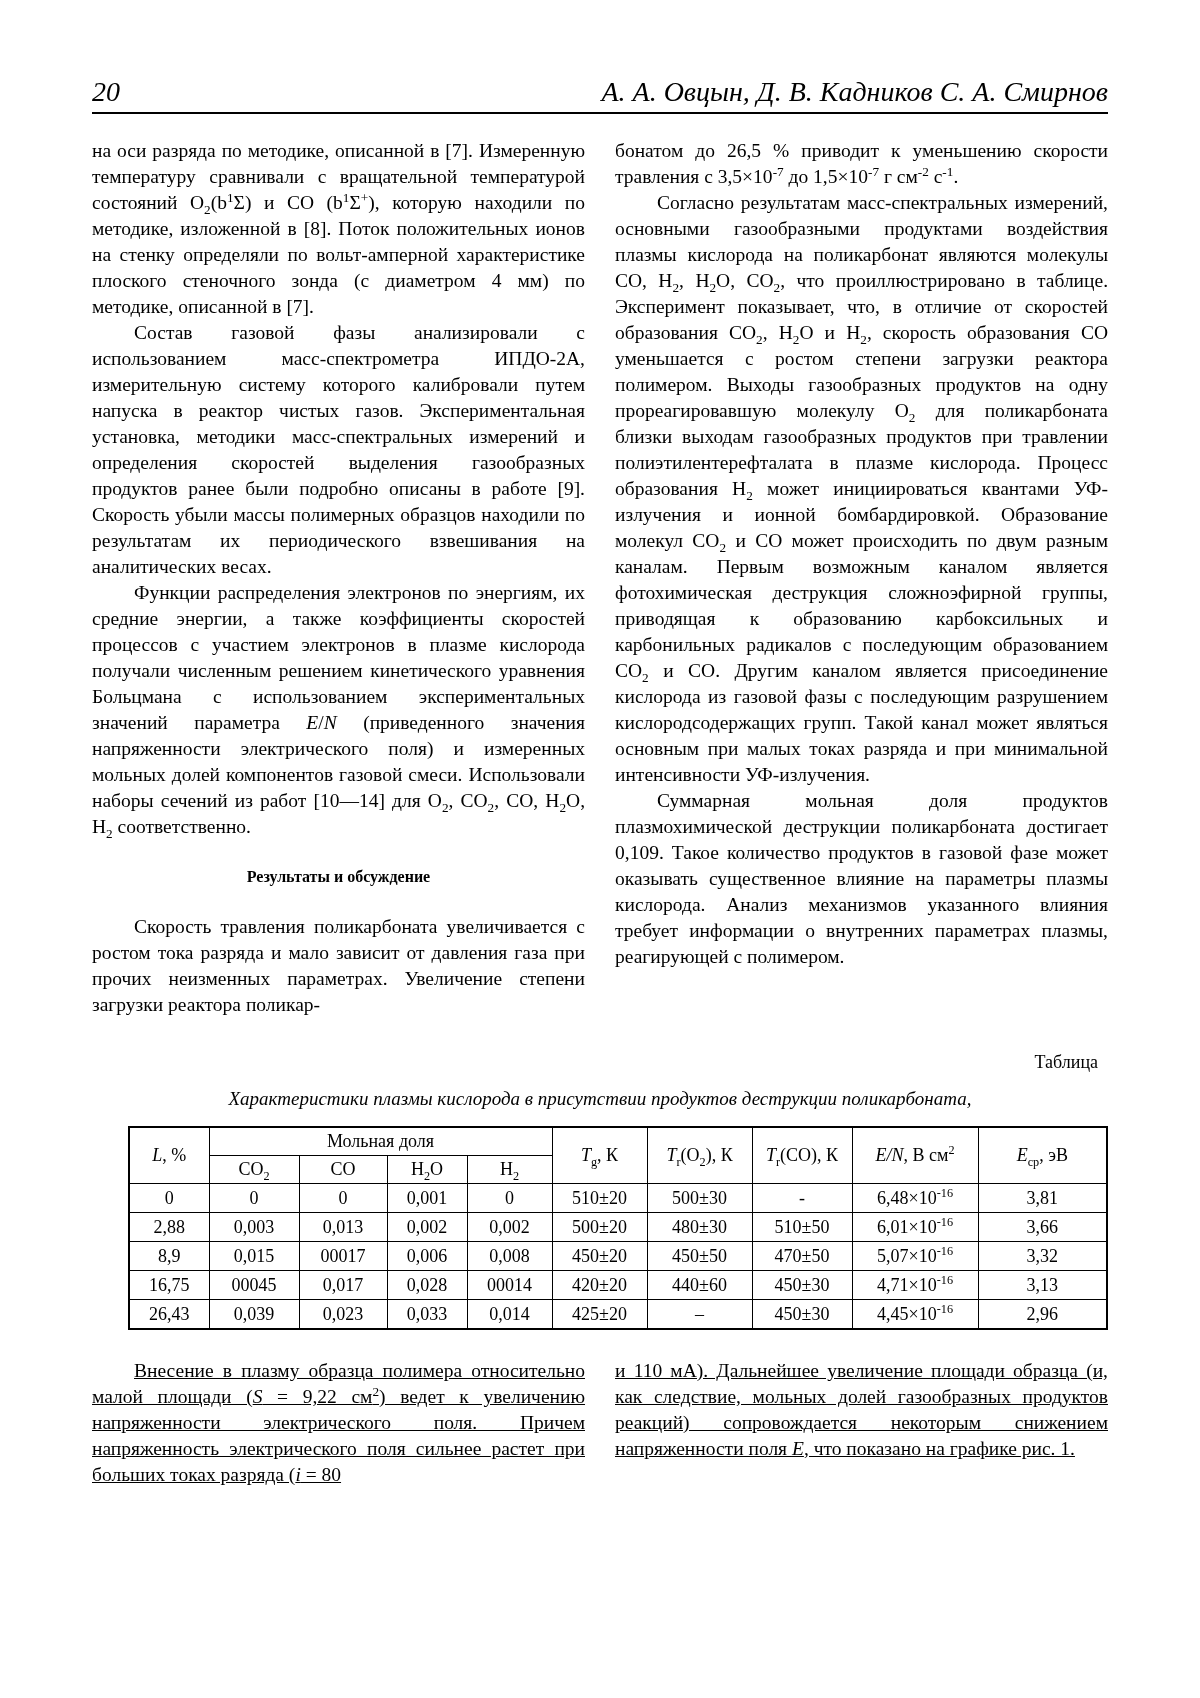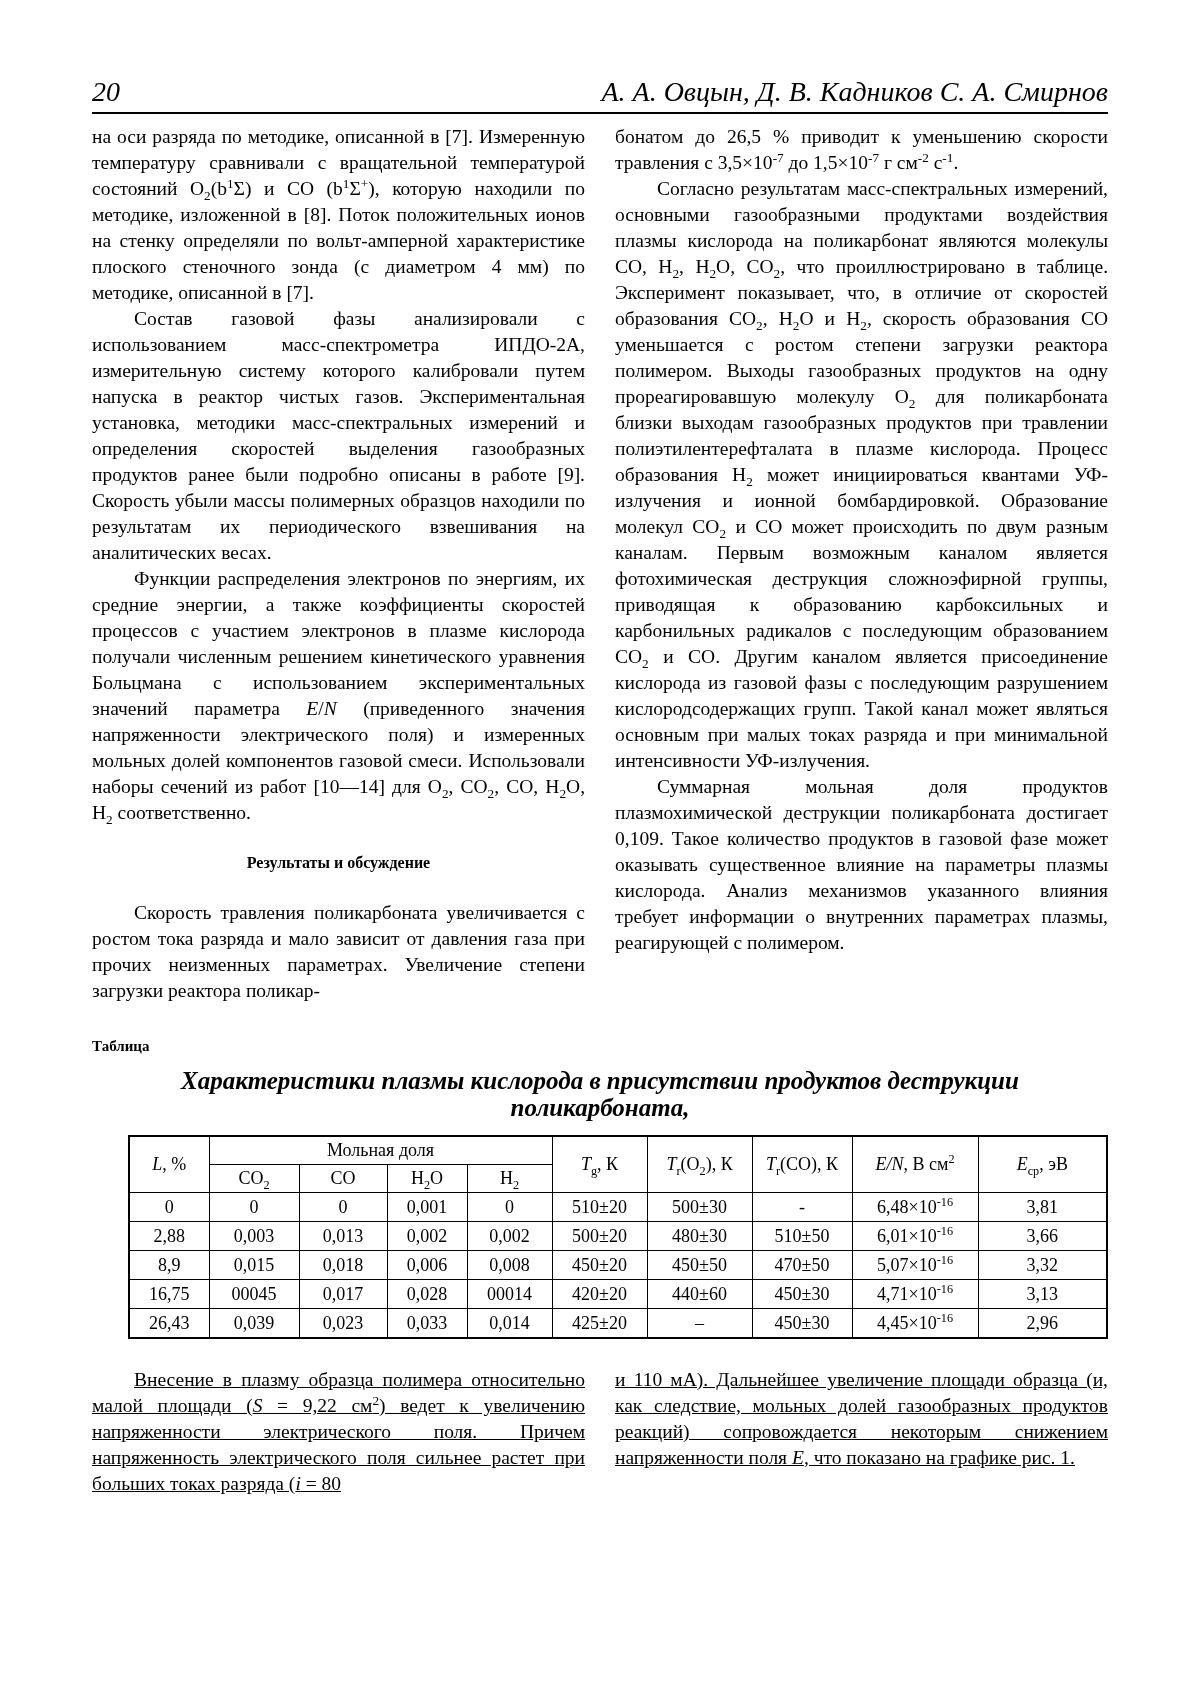--- a/index.html
+++ b/index.html
@@ -32,49 +32,50 @@
   }
   .head-rule {
     border: none;
     border-top: 2px solid #000;
     margin: 8px 0 0 0;
   }
   
   .two-cols {
     display: flex;
     gap: 30px;
-    margin-top: 10px;
+    margin-top: 24px;
   }
   .col {
     width: 493px;
     font-size: 19.5px;
     line-height: 26px;
     text-align: justify;
   }
   .col p { margin: 0; text-indent: 42px; }
   .col p.noindent { text-indent: 0; }
   .section-heading {
     font-size: 16px;
     font-weight: bold;
     text-align: center;
     margin: 24px 0 24px 0;
   }
   sub, sup { font-size: 0.68em; line-height: 0; }
   
   .table-label {
-    font-weight: bold;
-    font-size: 15px;
+    text-align: right;
+    font-weight: normal;
+    font-size: 18px;
     margin-top: 34px;
     padding-right: 10px;
   }
   .table-caption {
     text-align: center;
-    font-weight: bold;
+    font-weight: normal;
     font-style: italic;
-    font-size: 25px;
+    font-size: 19px;
     line-height: 27px;
     margin-top: 12px;
   }
   table.results {
     border-collapse: collapse;
     margin: 14px 0 0 36px;
     width: 978px;
     table-layout: fixed;
     border: 2px solid #000;
   }
@@ -175,21 +176,21 @@
           <td>0,002</td>
           <td>500±20</td>
           <td>480±30</td>
           <td>510±50</td>
           <td>6,01×10<sup>-16</sup></td>
           <td>3,66</td>
         </tr>
         <tr>
           <td>8,9</td>
           <td>0,015</td>
-          <td>0,018</td>
+          <td>00017</td>
           <td>0,006</td>
           <td>0,008</td>
           <td>450±20</td>
           <td>450±50</td>
           <td>470±50</td>
           <td>5,07×10<sup>-16</sup></td>
           <td>3,32</td>
         </tr>
         <tr>
           <td>16,75</td>

